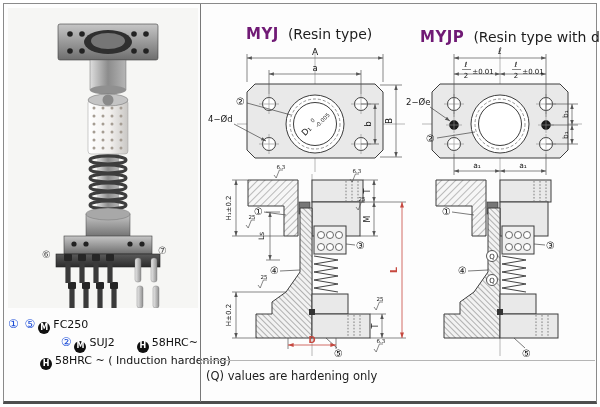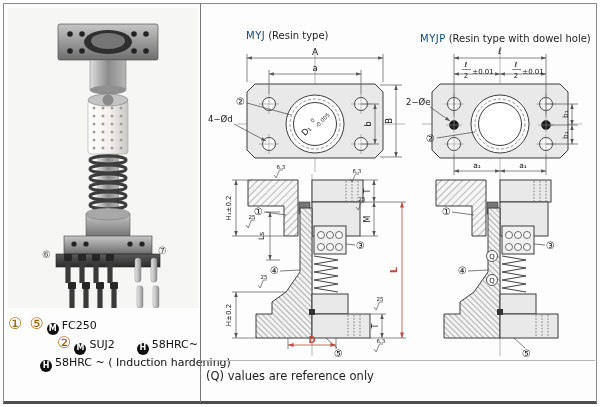--- a/index.html
+++ b/index.html
@@ -1,26 +1,26 @@
 <!DOCTYPE html>
 <html><head>
 <meta charset="utf-8">
 <style>
   html,body{margin:0;padding:0;background:#f2f2f2;font-family:"DejaVu Sans",sans-serif;}
   #page{position:relative;width:600px;height:407px;background:#ffffff;overflow:hidden;}
   #frame{position:absolute;left:3px;top:3px;right:3px;bottom:3px;border:1px solid #8a8a8a;border-bottom:3px solid #4e4e4e;background:#fdfdfd;}
   #divider{position:absolute;left:200px;top:4px;bottom:5px;width:1px;background:#787878;}
   #footer-line{position:absolute;left:201px;top:360px;width:394px;height:1px;background:#b5b5b5;}
   .hdr{position:absolute;white-space:nowrap;}
-  .hdr .t{font-weight:normal;font-size:10px;color:#0c4a6e;letter-spacing:0.5px;}
-  .hdr .s{font-size:10px;color:#1d1d1d;margin-left:3px;}
+  .hdr .t{font-weight:bold;font-size:15px;color:#701a75;letter-spacing:0.5px;}
+  .hdr .s{font-size:14px;color:#1d1d1d;margin-left:9px;}
   #footer-note{position:absolute;left:206px;top:369px;font-size:11.5px;color:#1d1d1d;}
   #legend{position:absolute;left:8px;top:317px;width:190px;font-size:11px;color:#111;}
   #legend .row{margin-bottom:1px;line-height:14.5px;white-space:nowrap;}
-  #legend .pfx{font-size:16px;color:#a16207;letter-spacing:1px;}
+  #legend .pfx{font-size:12px;color:#1d4ed8;letter-spacing:1px;}
   .badge{display:inline-flex;width:12px;height:12px;border-radius:50%;background:#101010;color:#fff;
          font-size:8px;font-weight:bold;align-items:center;justify-content:center;
          vertical-align:-2px;margin:0 3px 0 2px;}
   .ind1{padding-left:14px;text-align:right;} .ind2{padding-left:30px;}
   .gap{margin-left:22px;}
   #photo-svg{position:absolute;left:8px;top:8px;}
   #drawing-svg{position:absolute;left:200px;top:4px;}
   
   .ol{stroke:#3d3d3d;stroke-width:1;fill:#e9e9e9;}
   .olw{stroke:#3d3d3d;stroke-width:1;fill:#ffffff;}
@@ -508,14 +508,14 @@
         <text class="d tm" x="292" y="255" font-size="7">Q</text>
       </g>
       <g>
         <circle cx="292" cy="276" r="5.5" fill="#ffffff" stroke="#444" stroke-width="0.9"></circle>
         <text class="d tm" x="292" y="279" font-size="7">Q</text>
       </g>
     </g>
   </svg>
 
   <div id="footer-line"></div>
-  <div id="footer-note">(Q)  values are reference only</div>
+  <div id="footer-note">(Q)  values are hardening only</div>
 </div>
 
 </body></html>

